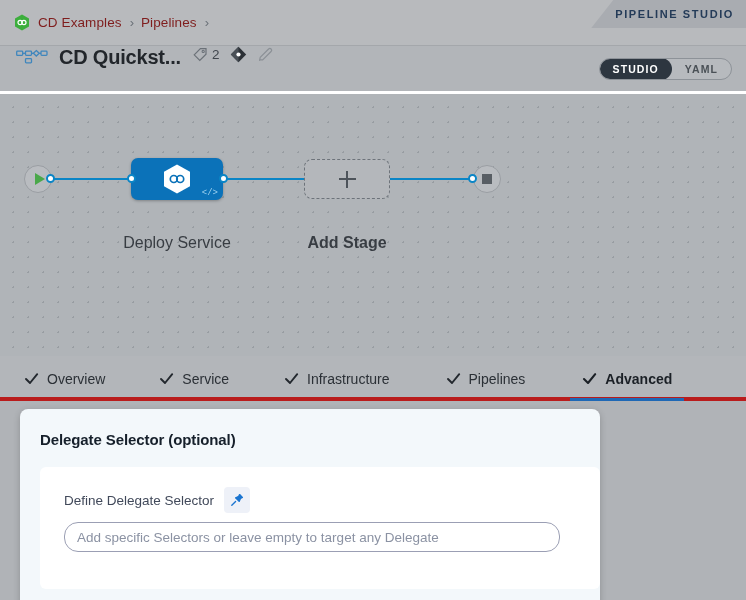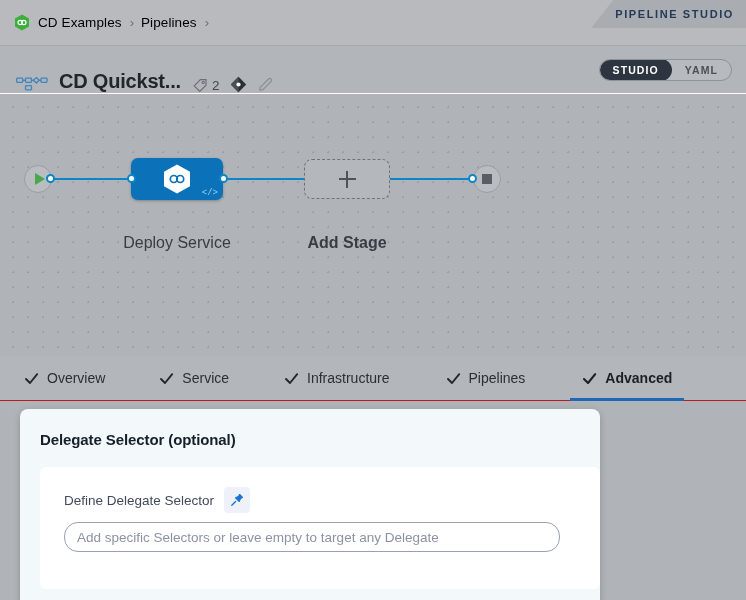--- a/index.html
+++ b/index.html
@@ -20,21 +20,21 @@
   .breadcrumb-bar {
     position: absolute; left: 0; top: 0;
     width: 746px; height: 46px;
     background: #b8babd;
     display: flex; align-items: center;
     padding-left: 14px;
     border-bottom: 1px solid #a4a7ab;
   }
   .bc-logo { width: 16px; height: 17px; margin-right: 8px; flex: none; }
   .bc-link {
-    font-size: 13.5px; color: #000000; letter-spacing: .1px;
+    font-size: 13.5px; color: #7f1d1d; letter-spacing: .1px;
     text-decoration: none; white-space: nowrap;
   }
   .bc-sep { color: #6b7178; font-size: 13px; margin: 0 7px 0 8px; }
 
   .studio-tag {
     position: absolute; right: 0; top: 0;
     height: 28px;
     background: #a9acb1;
     display: flex; align-items: center;
     padding: 0 12px 0 24px;
@@ -43,23 +43,23 @@
   .studio-tag span {
     font-size: 11px; font-weight: bold; color: #243b58;
     letter-spacing: 1.6px;
   }
 
   
   .title-bar {
     position: absolute; left: 0; top: 46px;
     width: 746px; height: 48px;
     background: #b2b5b9;
-    display: flex; align-items: flex-end;
+    display: flex; align-items: flex-start;
     padding-left: 16px;
-    border-bottom: 1px solid #ffffff;
+    border-bottom: 3px solid #ffffff;
   }
   .pipeline-icon { width: 32px; height: 20px; flex: none; margin-right: 11px; }
   .pipeline-title {
     font-size: 20px; font-weight: bold; color: #22262b;
     letter-spacing: -.2px; white-space: nowrap;
   }
   .tag-group { display: flex; align-items: center; margin-left: 11px; }
   .tag-icon { width: 16px; height: 16px; }
   .tag-count { font-size: 13.5px; color: #41474e; margin-left: 4px; }
   .git-icon { width: 17px; height: 17px; margin-left: 11px; }
@@ -148,22 +148,22 @@
   }
   .plus-h, .plus-v { position: absolute; background: #4d535a; }
   .plus-h { width: 17px; height: 1.8px; }
   .plus-v { width: 1.8px; height: 17px; }
 
   
   .tab-bar {
     position: absolute; left: 0; top: 356px;
     width: 746px; height: 45px;
     background: #b3b6ba;
-    border-bottom: 1px solid #b91c1c;
-    display: flex; align-items: center;
+    border-bottom: 4px solid #b91c1c;
+    display: flex; align-items: flex-start;
   }
   .tab {
     display: flex; align-items: center;
     height: 45px; position: relative;
     padding: 0 4px;
   }
   .tab .chk {
     width: 15px; height: 15px; margin-right: 8px; flex: none;
   }
   .tab .tlabel { font-size: 14px; color: #2b3036; white-space: nowrap; }

